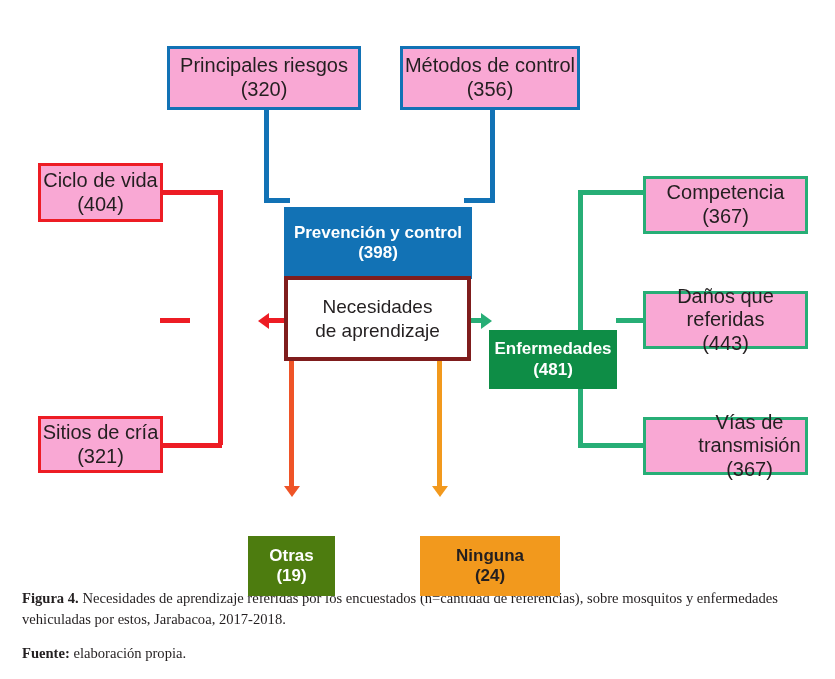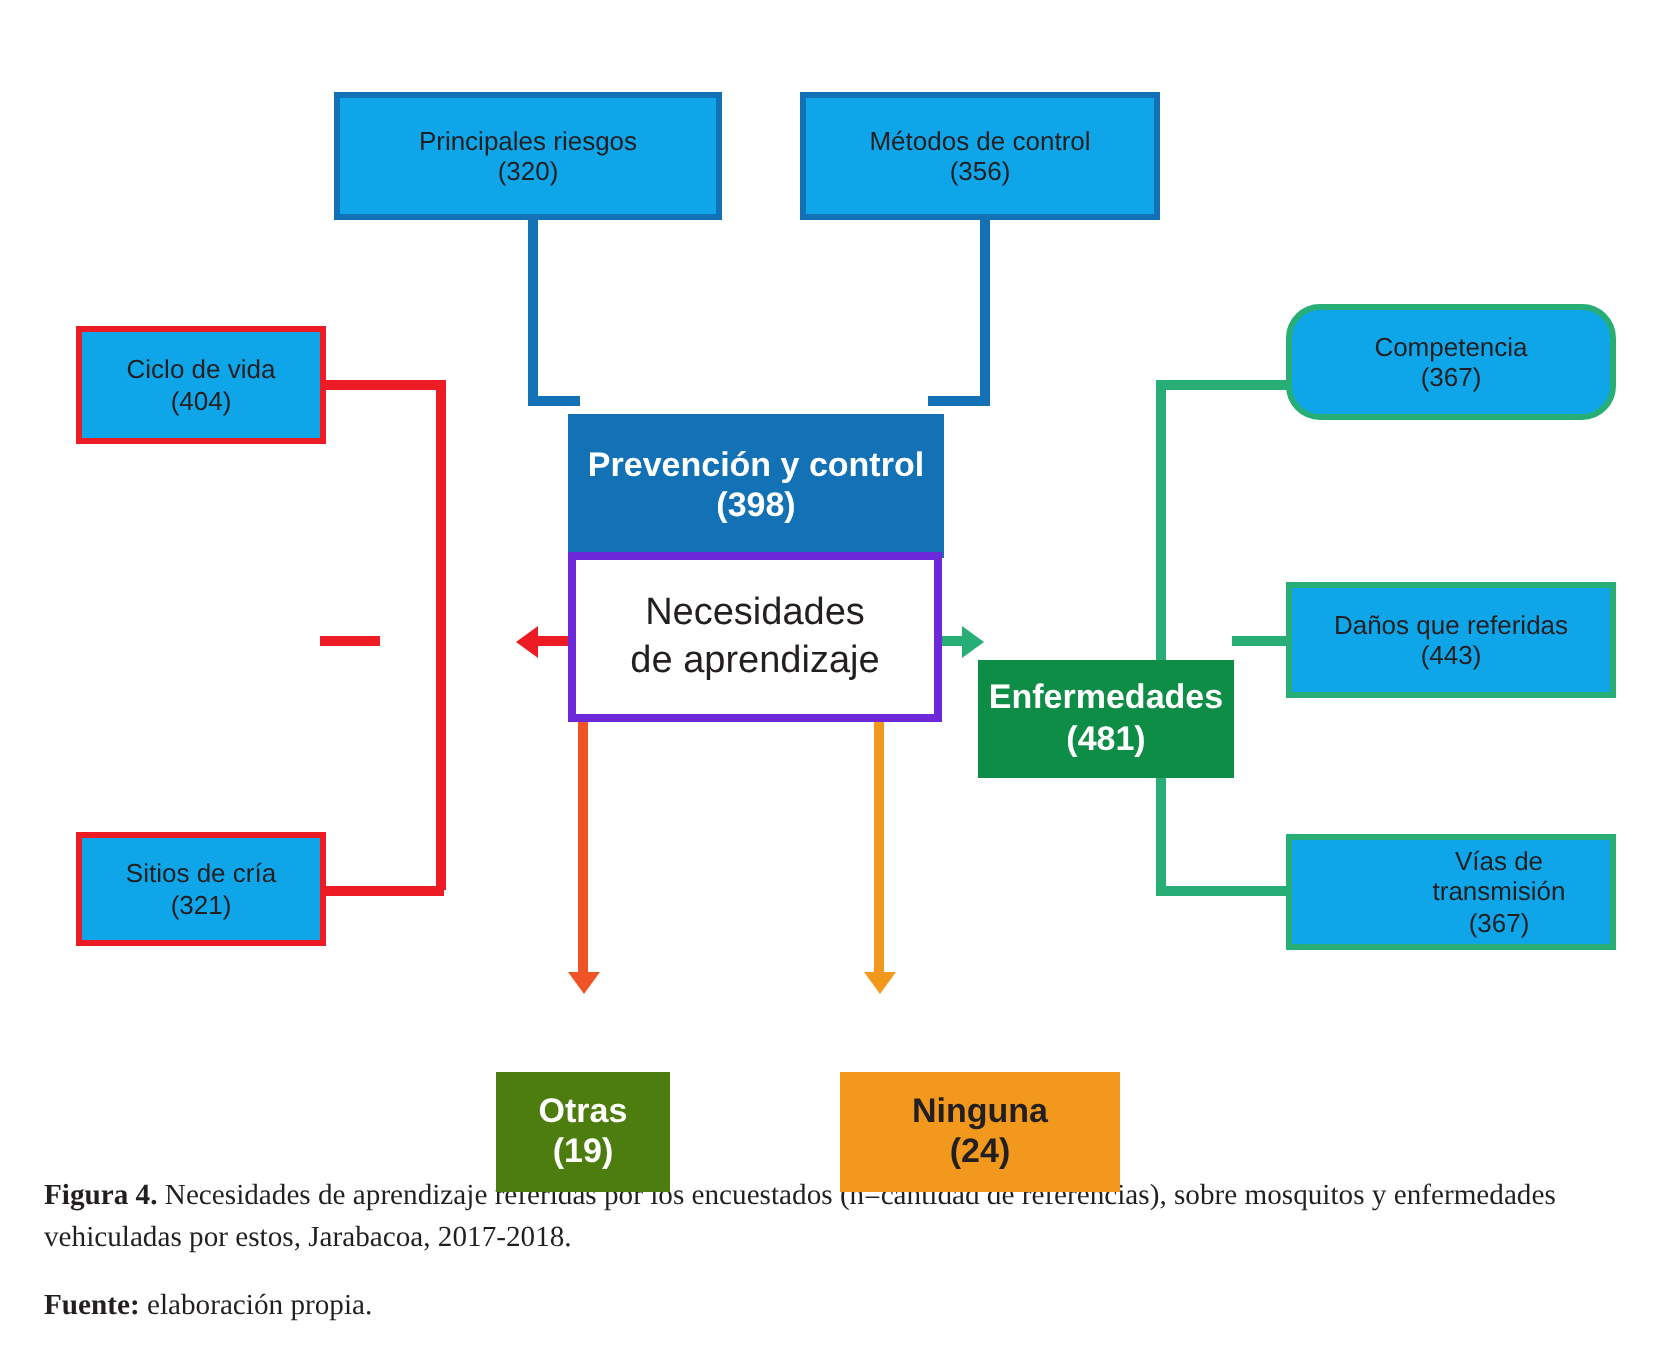--- a/index.html
+++ b/index.html
@@ -32,22 +32,22 @@
     justify-content: center;
     text-align: center;
     line-height: 1.18;
     z-index: 5;
   }
   .node .lbl  { display: block; }
   .node .cnt  { display: block; }
 
   
   .node.outline {
-    background: #0ea5e9;
-    font-size: 13px;
+    background: #f9a8d4;
+    font-size: 20px;
     color: #231f20;
     font-weight: 400;
     border-width: 3px;
     border-style: solid;
   }
   .node.outline.blue  { border-color: #1272b5; }
   .node.outline.red   { border-color: #ed1c24; }
   .node.outline.green { border-color: #27ae76; }
 
   
@@ -60,21 +60,21 @@
   }
   .node.fill-blue   { background: #1272b5; }
   .node.fill-red    { background: #ed1c24; }
   .node.fill-green  { background: #0e8d46; }
   .node.fill-orange-dark  { background: #4d7c0f; }
   .node.fill-orange-light { background: #f2991d; color: #231f20; }
 
   
   .node.root {
     background: #ffffff;
-    border: 4px solid #6d28d9;
+    border: 4px solid #7f1d1d;
     color: #231f20;
     font-size: 19px;
     font-weight: 400;
     line-height: 1.25;
   }
 
   
   .conn {
     position: absolute;
     z-index: 1;
@@ -189,21 +189,21 @@
   <div class="node root" style="left:284px; top:276px; width:187px; height:85px;">
     <span class="lbl">Necesidades</span>
     <span class="lbl">de aprendizaje</span>
   </div>
 
   <div class="node filled fill-green" style="left:489px; top:291px; width:128px; height:59px;">
     <span class="lbl">Enfermedades</span>
     <span class="cnt">(481)</span>
   </div>
 
-  <div class="node outline green" style="left:643px; top:152px; width:165px; height:58px;border-radius:17px;">
+  <div class="node outline green" style="left:643px; top:176px; width:165px; height:58px;">
     <span class="lbl">Competencia</span>
     <span class="cnt">(367)</span>
   </div>
 
   <div class="node outline green" style="left:643px; top:291px; width:165px; height:58px;">
     <span class="lbl">Daños que referidas</span>
     <span class="cnt">(443)</span>
   </div>
 
   <div class="node outline green" style="left:643px; top:417px; width:165px; height:58px;padding-left:48px;">

